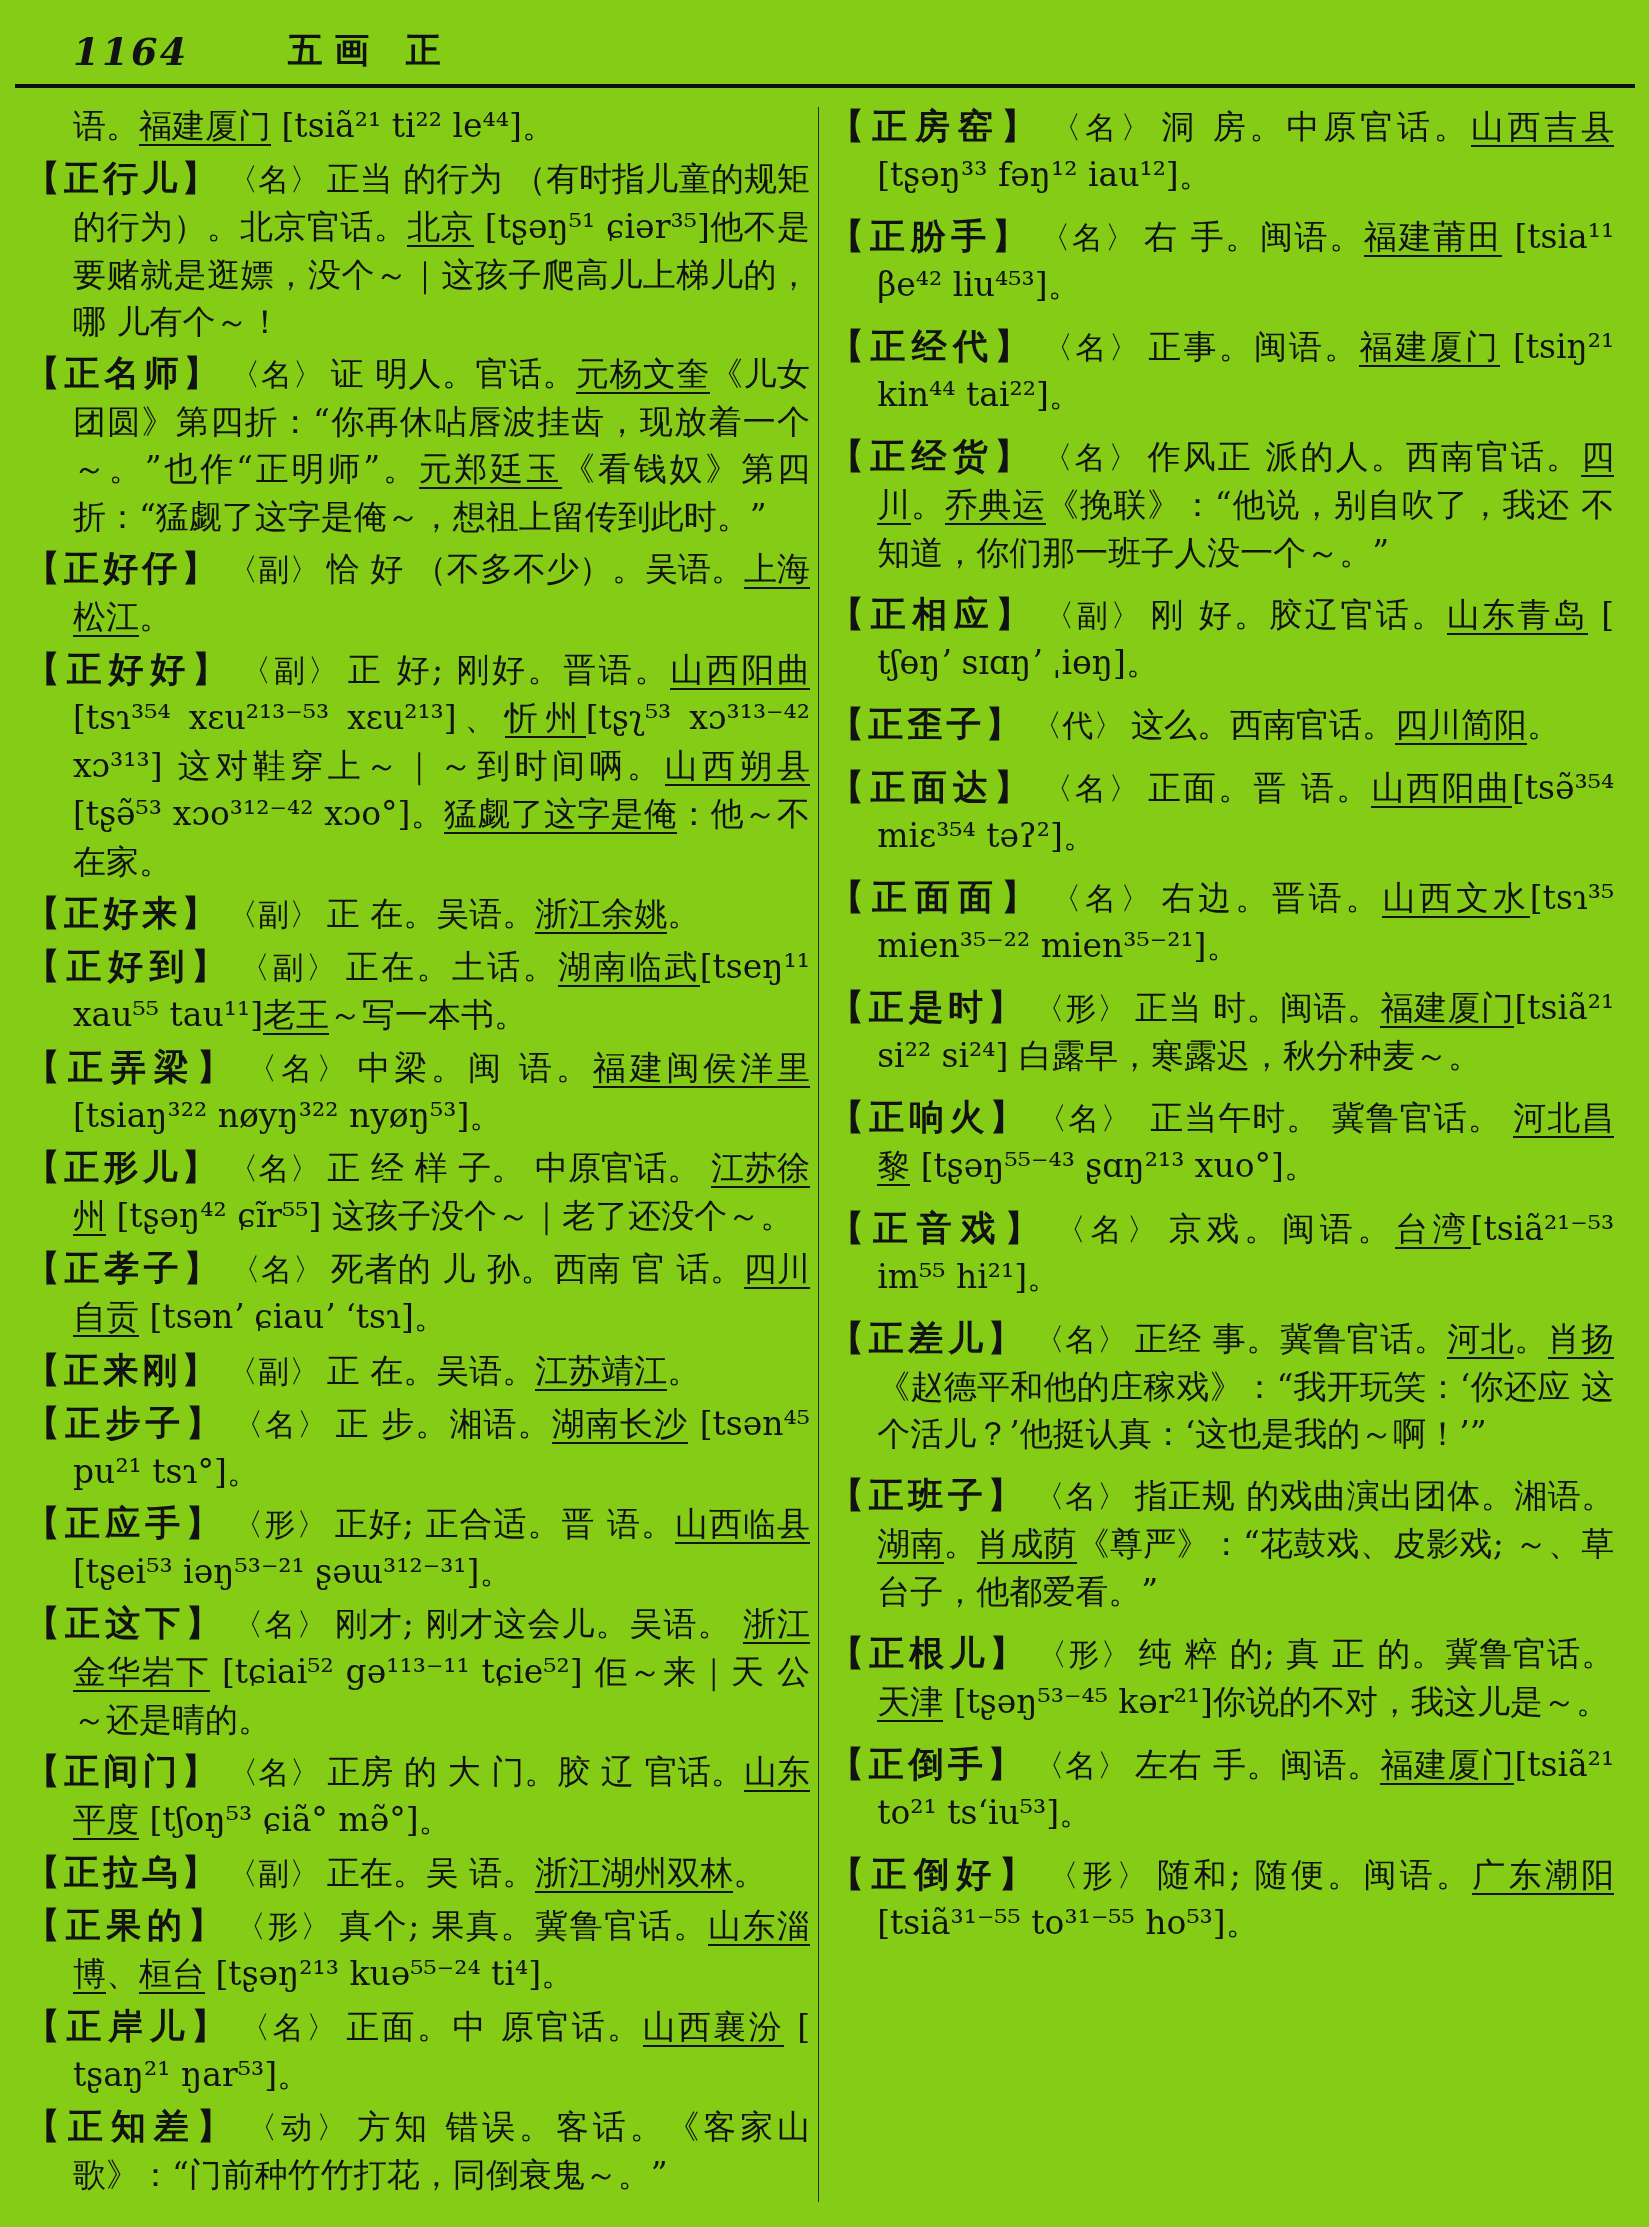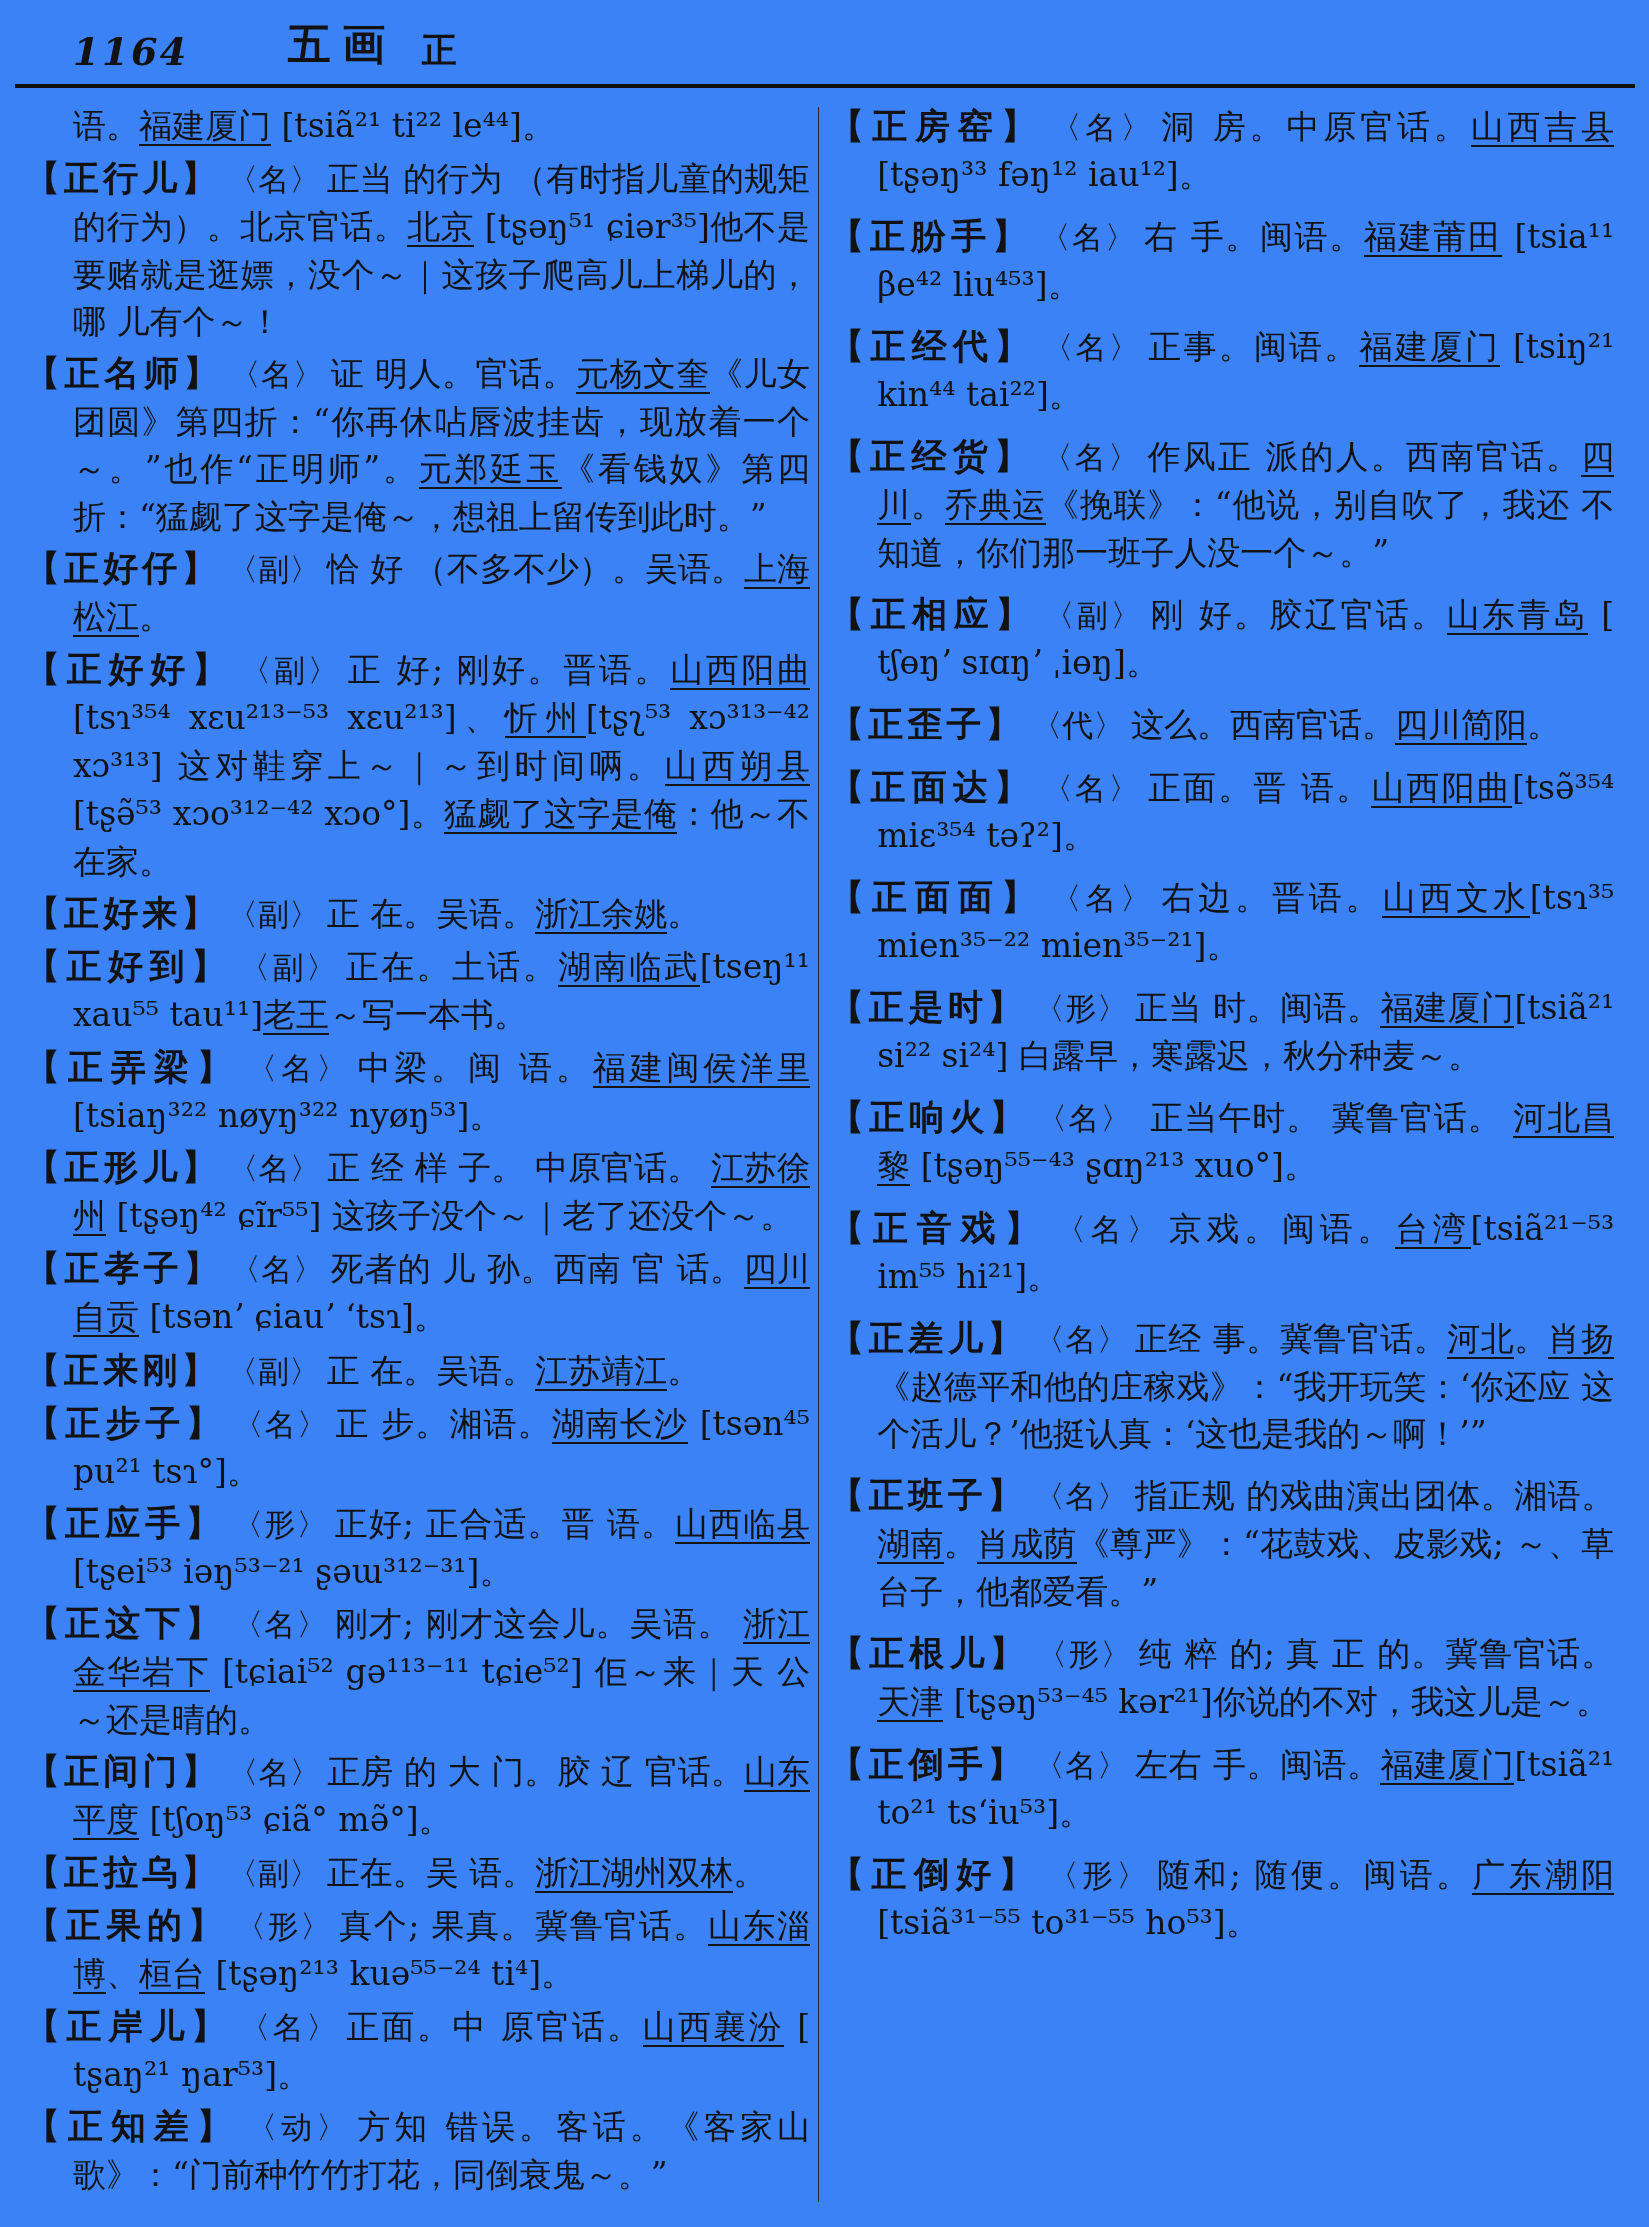--- a/index.html
+++ b/index.html
@@ -1,35 +1,35 @@
 <!DOCTYPE html>
 <html style="font-size:13.2px"><head>
 <meta charset="utf-8">
 <style>
   html,body{margin:0;padding:0;background:#ffffff;}
   .page{
     position:relative;
     width:1650px;height:2227px;
-    background:#3b82f6;
+    background:#84cc16;
     color:#121212;
     font-family:"DejaVu Serif","Liberation Serif",serif;
     overflow:hidden;
     box-sizing:border-box;
   }
   .header{
     display:flex;align-items:flex-end;
     padding:21.4px 33px 5px 73px;
     height:53px;box-sizing:content-box;
   }
   .pagenum{
     font-style:italic;font-weight:bold;
     font-size:38px;letter-spacing:2.5px;
   }
   .section-title{
-    font-size:43px;font-weight:bold;
+    font-size:35px;font-weight:bold;
     margin-left:99px;letter-spacing:11.5px;
   }
   .radical{
     font-size:35px;font-weight:bold;margin-left:25px;
   }
   .head-rule{
     margin:5px 15px 0 15px;
     border-bottom:4.1px solid #101010;
   }
   .columns{

